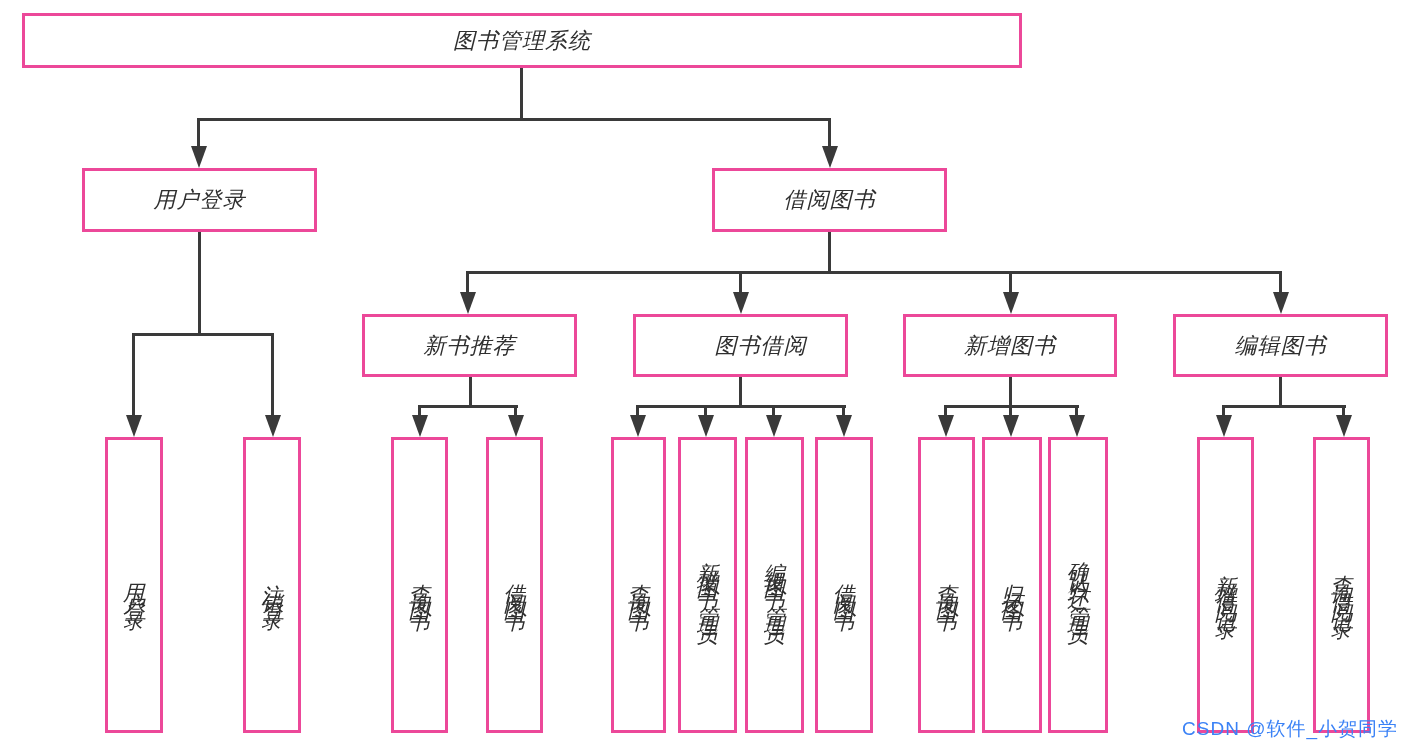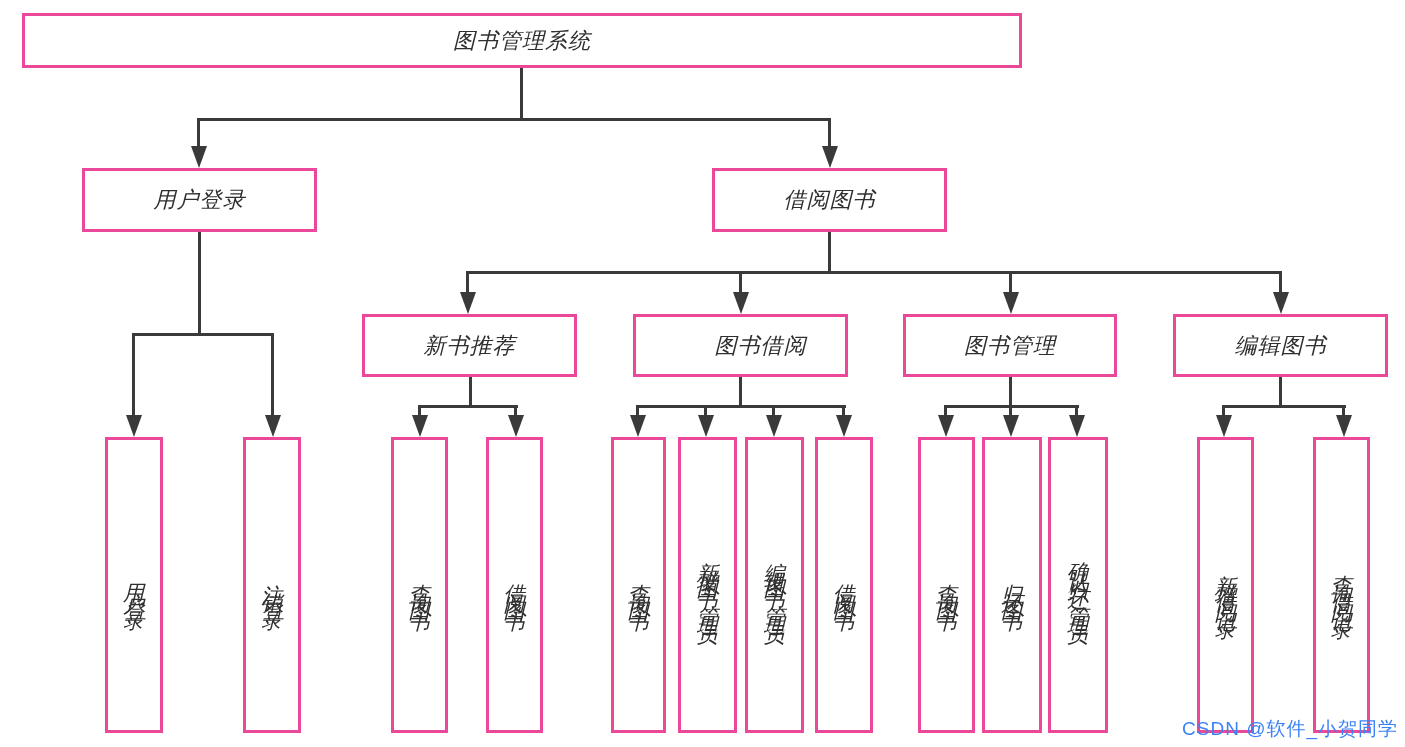--- a/index.html
+++ b/index.html
@@ -103,21 +103,21 @@
     <span class="lbl">借阅图书</span>
   </div>
 
   <div class="box h" style="left:362px;top:314px;width:215px;height:63px;">
     <span class="lbl">新书推荐</span>
   </div>
   <div class="box h" style="left:633px;top:314px;width:215px;height:63px;padding-left:40px;">
     <span class="lbl">图书借阅</span>
   </div>
   <div class="box h" style="left:903px;top:314px;width:214px;height:63px;">
-    <span class="lbl">图书管理</span>
+    <span class="lbl">新增图书</span>
   </div>
   <div class="box h" style="left:1173px;top:314px;width:215px;height:63px;">
     <span class="lbl">编辑图书</span>
   </div>
 
   <div class="box v" style="left:105px;top:437px;width:58px;height:296px;">
     <span class="vlbl">用户登录</span>
   </div>
   <div class="box v" style="left:243px;top:437px;width:58px;height:296px;">
     <span class="vlbl">注销登录</span>

